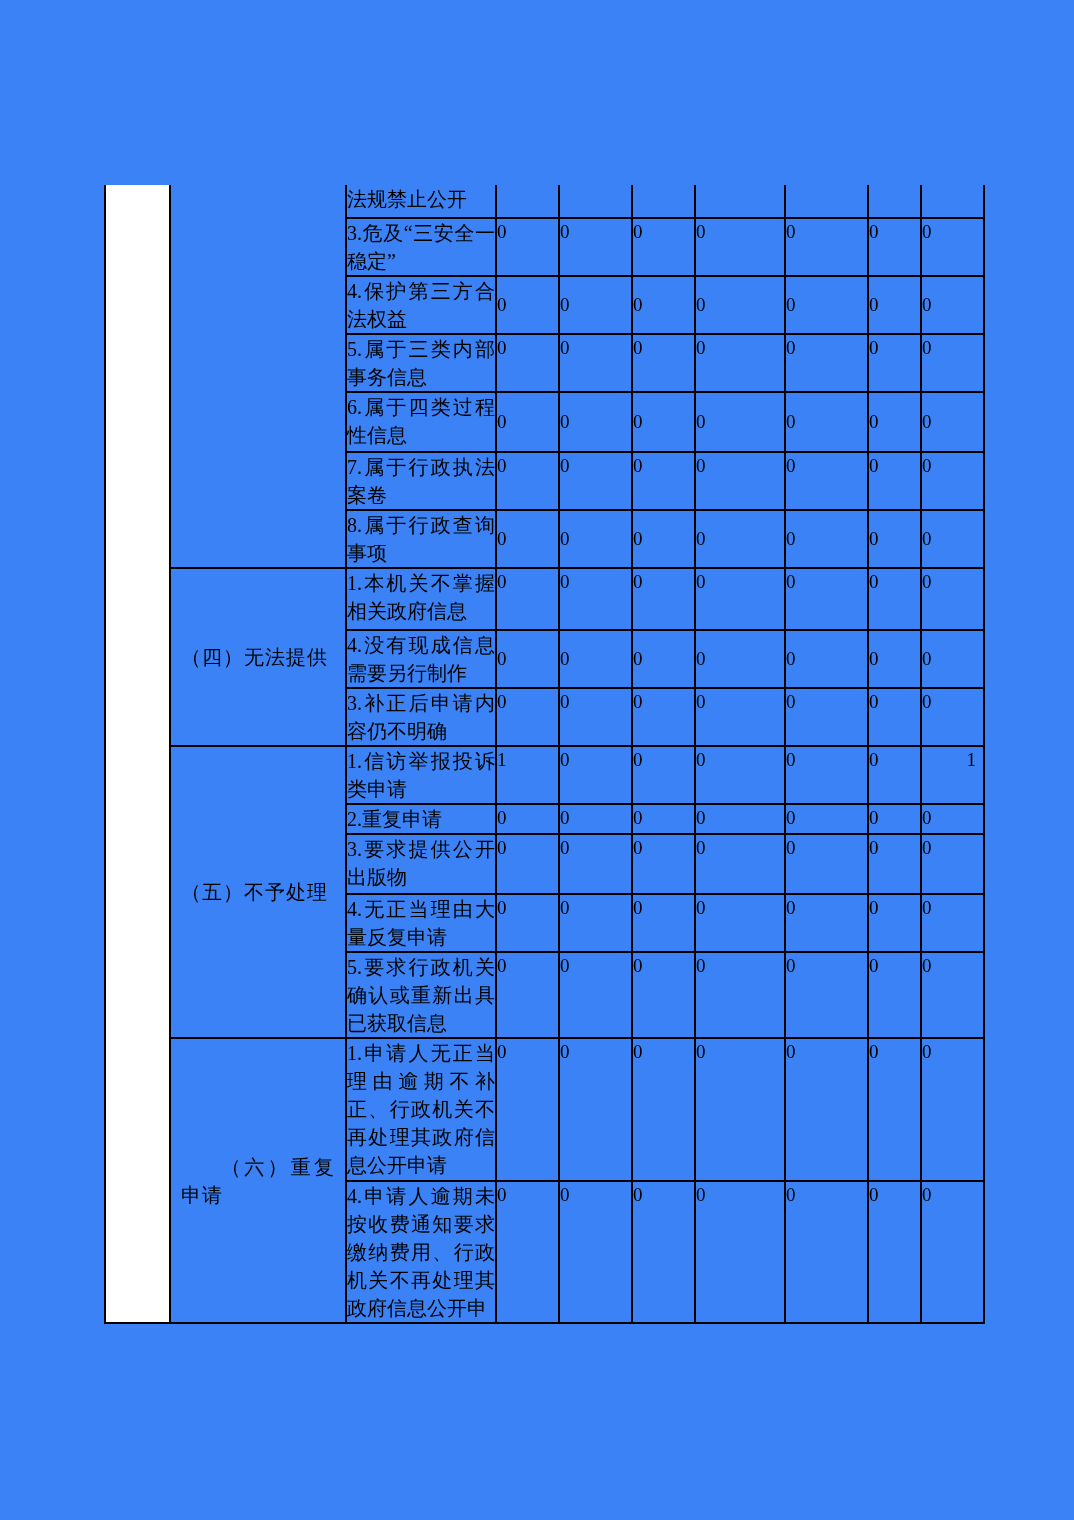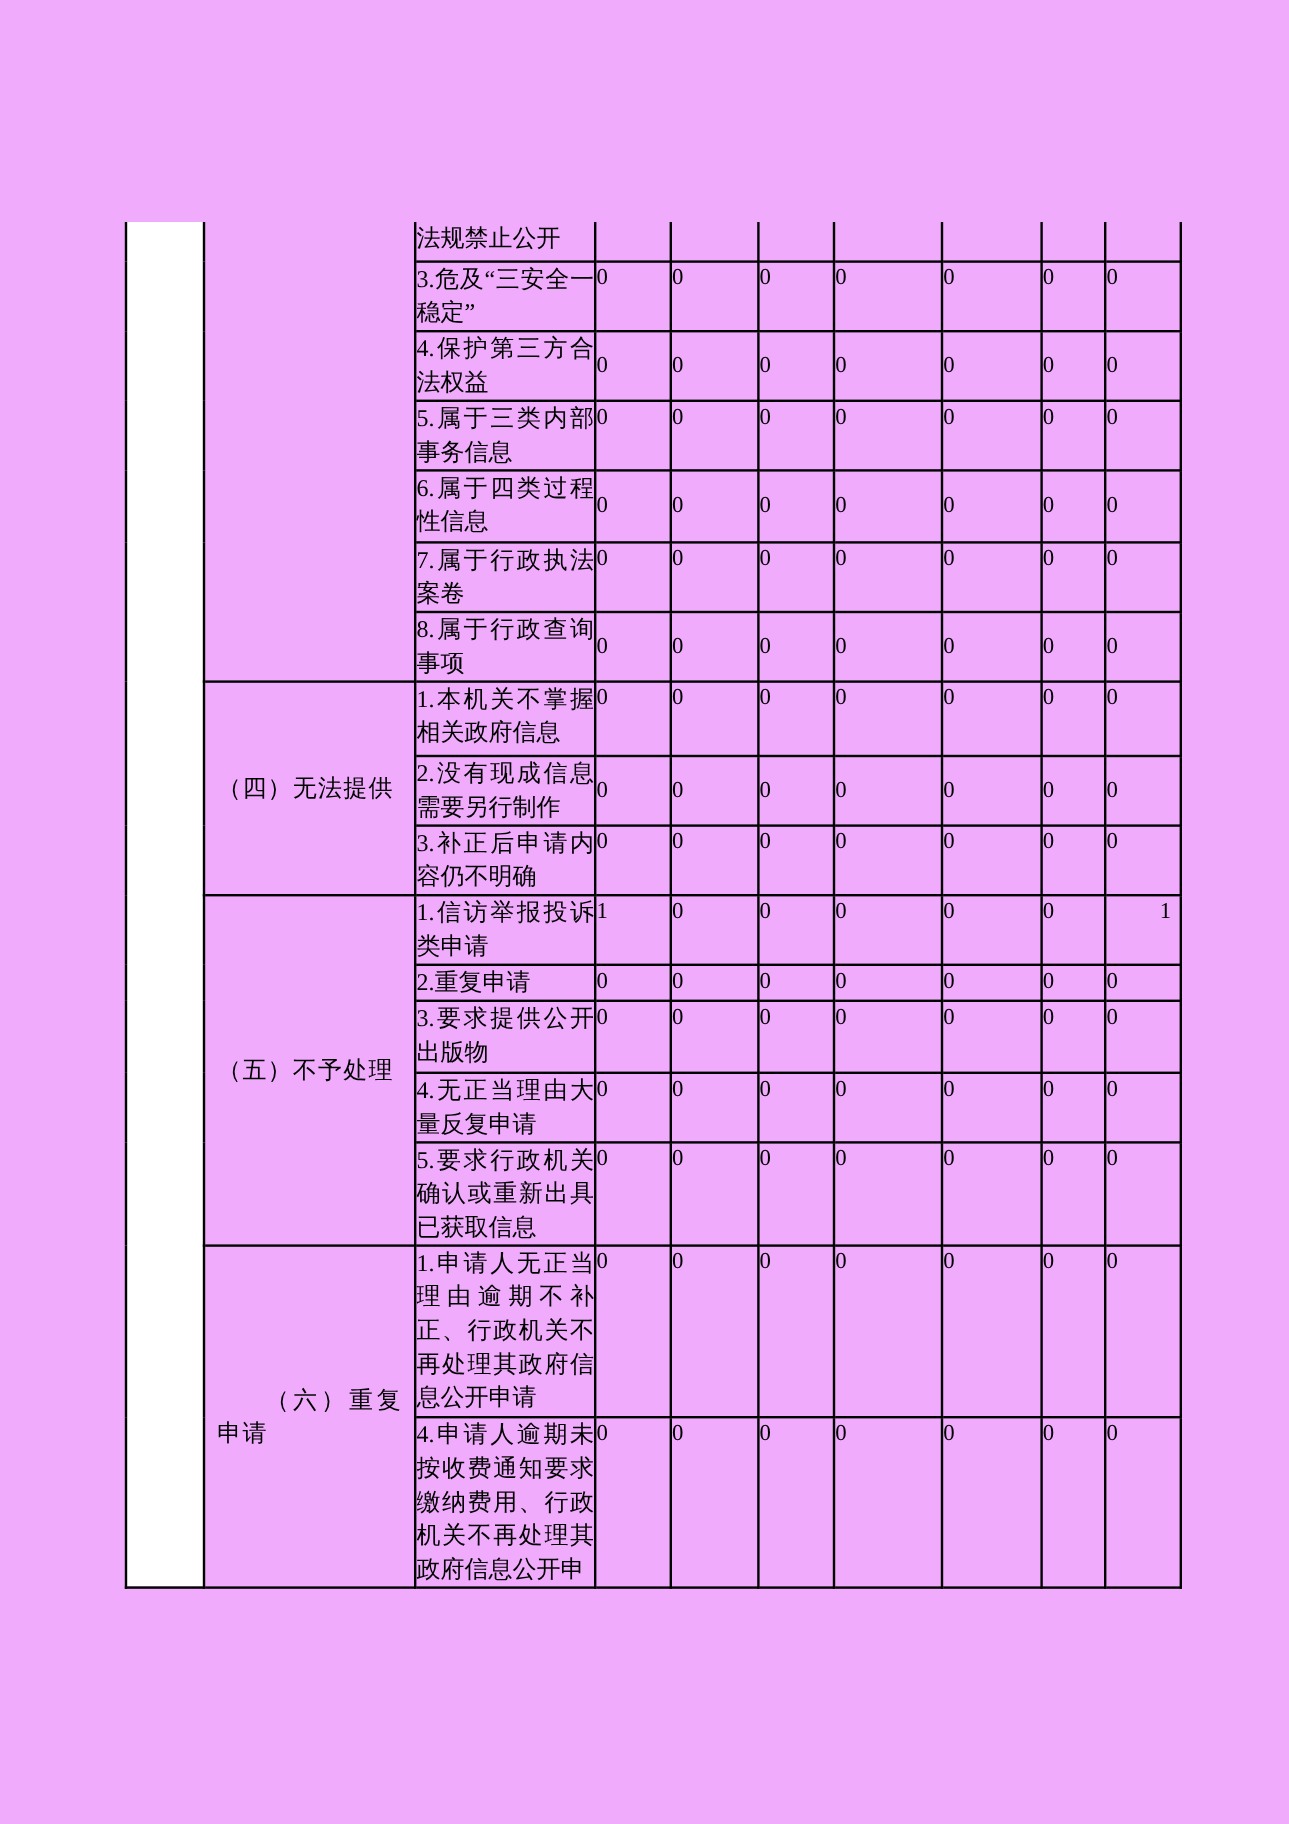--- a/index.html
+++ b/index.html
@@ -1,19 +1,19 @@
 <!DOCTYPE html>
 <html><head>
 <meta charset="utf-8">
 <style>
   html,body{margin:0;padding:0;background:#ffffff;}
   .page{
     position:relative;
     width:1074px;height:1520px;
-    background:#f0abfc;
+    background:#3b82f6;
     font-family:"Liberation Serif","DejaVu Serif",serif;
     color:#000000;
     overflow:hidden;
   }
   table.report{
     position:absolute;
     left:104px;top:185px;
     width:879px;
     border-collapse:collapse;
     table-layout:fixed;
@@ -158,21 +158,21 @@
         <td class="lbl">1.本机关不掌握相关政府信息</td>
         <td class="num">0</td>
         <td class="num">0</td>
         <td class="num">0</td>
         <td class="num">0</td>
         <td class="num">0</td>
         <td class="num">0</td>
         <td class="num">0</td>
       </tr>
       <tr class="vm" style="height:58px">
-        <td class="lbl">2.没有现成信息需要另行制作</td>
+        <td class="lbl">4.没有现成信息需要另行制作</td>
         <td class="num">0</td>
         <td class="num">0</td>
         <td class="num">0</td>
         <td class="num">0</td>
         <td class="num">0</td>
         <td class="num">0</td>
         <td class="num">0</td>
       </tr>
       <tr style="height:57px">
         <td class="lbl">3.补正后申请内容仍不明确</td>

